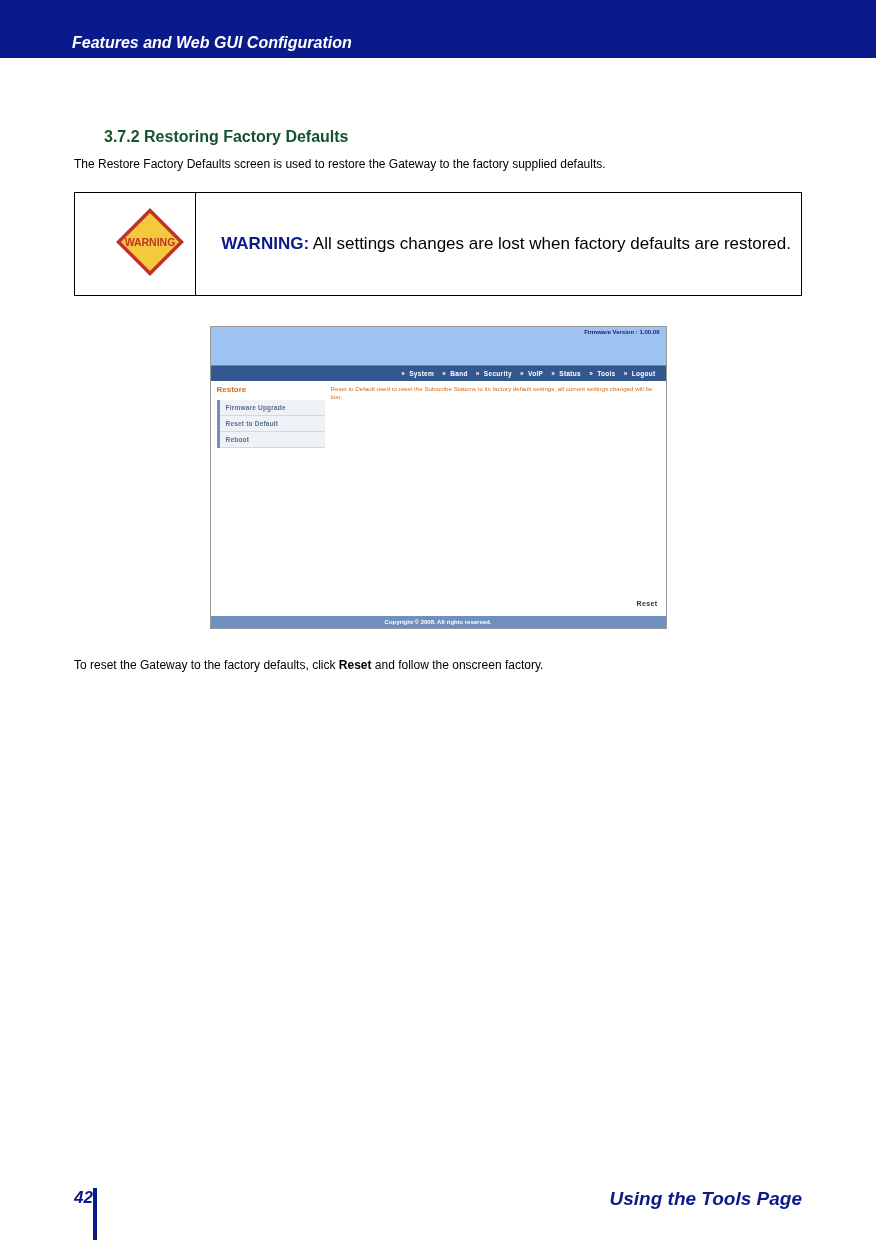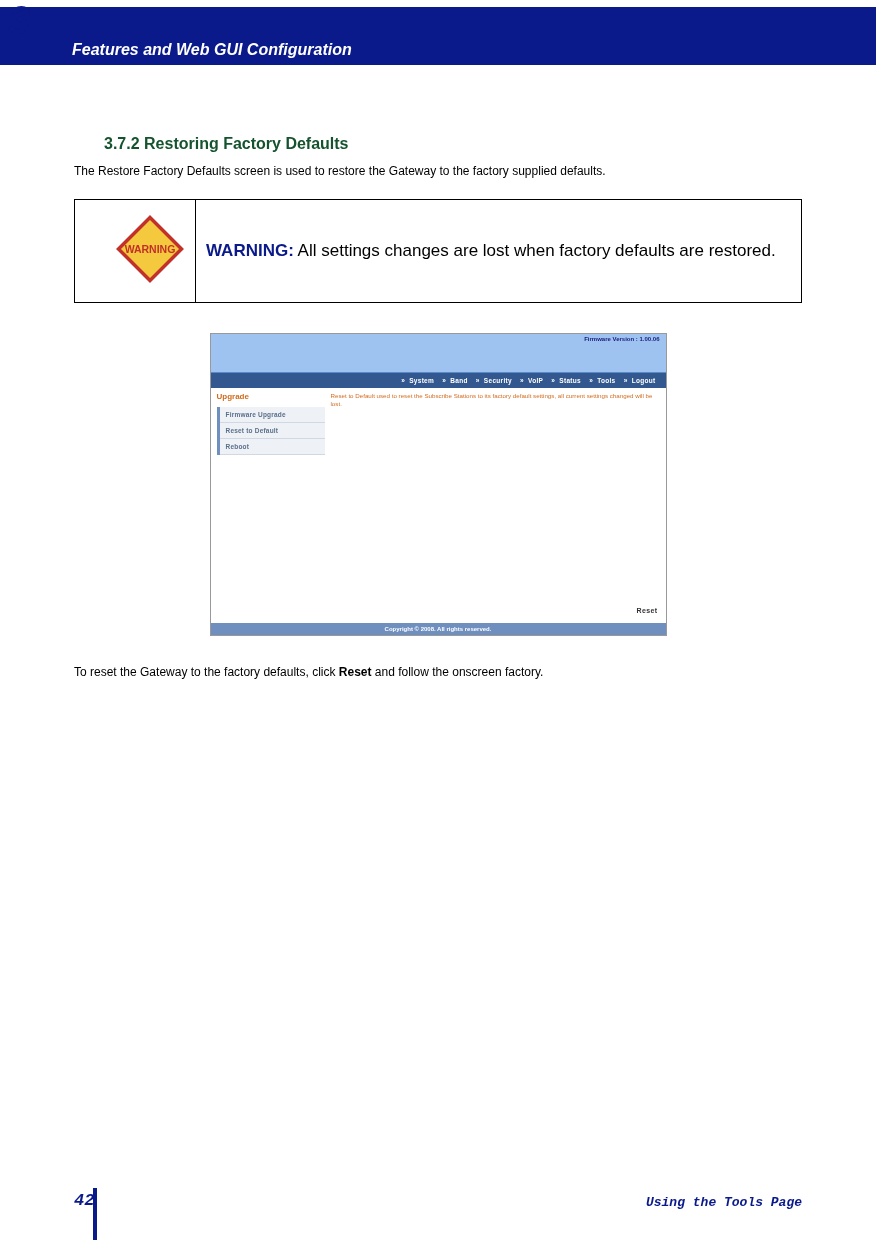--- a/index.html
+++ b/index.html
@@ -13,21 +13,20 @@
     color: #000;
   }
   .top-banner {
     background: #0a1a8a;
     height: 58px;
     width: 100%;
     display: flex;
     align-items: flex-end;
     padding: 0 0 6px 72px;
     box-sizing: border-box;
-    margin-top: 7px;
   }
   .top-banner .title {
     color: #fff;
     font-weight: bold;
     font-style: italic;
     font-size: 16px;
   }
   .chapter-number {
     position: absolute;
     top: 0;
@@ -54,20 +53,21 @@
   }
   .warning-table {
     border: 1px solid #000;
     width: 100%;
     border-collapse: collapse;
     margin-bottom: 30px;
   }
   .warning-table td {
     vertical-align: middle;
     padding: 14px 10px;
+    text-align: right;
   }
   .warning-table td:first-child {
     width: 100px;
     text-align: right;
     border-right: 1px solid #000;
   }
   .warning-sign {
     width: 70px;
     height: 70px;
   }
@@ -162,37 +162,36 @@
     padding: 3px 0;
   }
   .footer {
     position: absolute;
     left: 0;
     right: 0;
     bottom: 30px;
     padding: 0 74px;
     display: flex;
     justify-content: space-between;
-    align-items: flex-end;
+    align-items: flex-start;
     color: #0a1a8a;
     font-weight: bold;
     font-style: italic;
     font-size: 17px;
-    font-family: Liberation Mono, monospace;
   }
   .footer-bar {
     position: absolute;
     left: 93px;
     bottom: 0;
     width: 4px;
     height: 52px;
     background: #0a1a8a;
   }
   .footer-right {
-    font-size: 13px;
+    font-size: 19px;
   }
 </style>
 </head>
 <body>
 
 <div class="chapter-number">3</div>
 
 <div class="top-banner">
   <span class="title">Features and Web GUI Configuration</span>
 </div>
@@ -225,21 +224,21 @@
       <span>» <span>System</span></span>
       <span>» <span>Band</span></span>
       <span>» <span>Security</span></span>
       <span>» <span>VoIP</span></span>
       <span>» <span>Status</span></span>
       <span>» <span>Tools</span></span>
       <span>» <span>Logout</span></span>
     </div>
     <div class="ss-body">
       <div class="ss-sidebar">
-        <div class="ss-sections-title">Upgrade</div>
+        <div class="ss-sections-title">Restore</div>
         <div class="ss-section-items">
           <div class="ss-section-item">Firmware Upgrade</div>
           <div class="ss-section-item">Reset to Default</div>
           <div class="ss-section-item">Reboot</div>
         </div>
       </div>
       <div class="ss-main">
         <div>Reset to Default used to reset the Subscribe Stations to its factory default settings, all current settings changed will be lost.</div>
         <div class="ss-reset-btn">Reset</div>
       </div>

